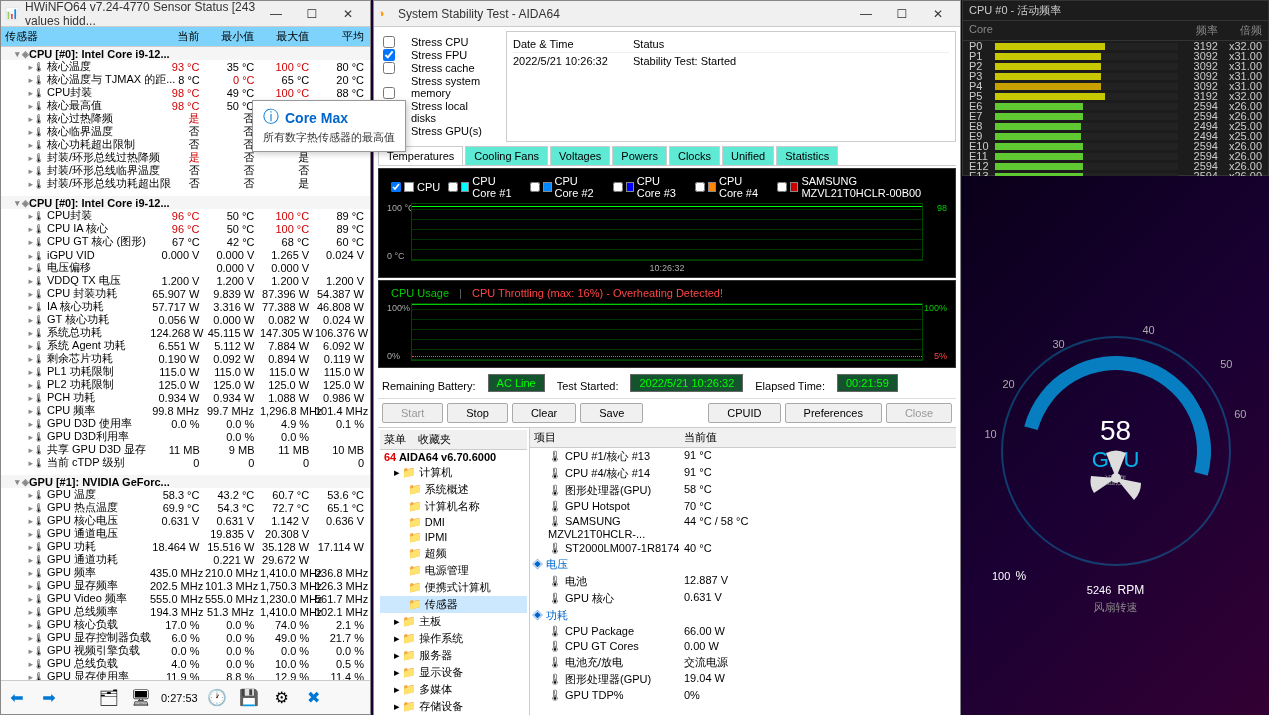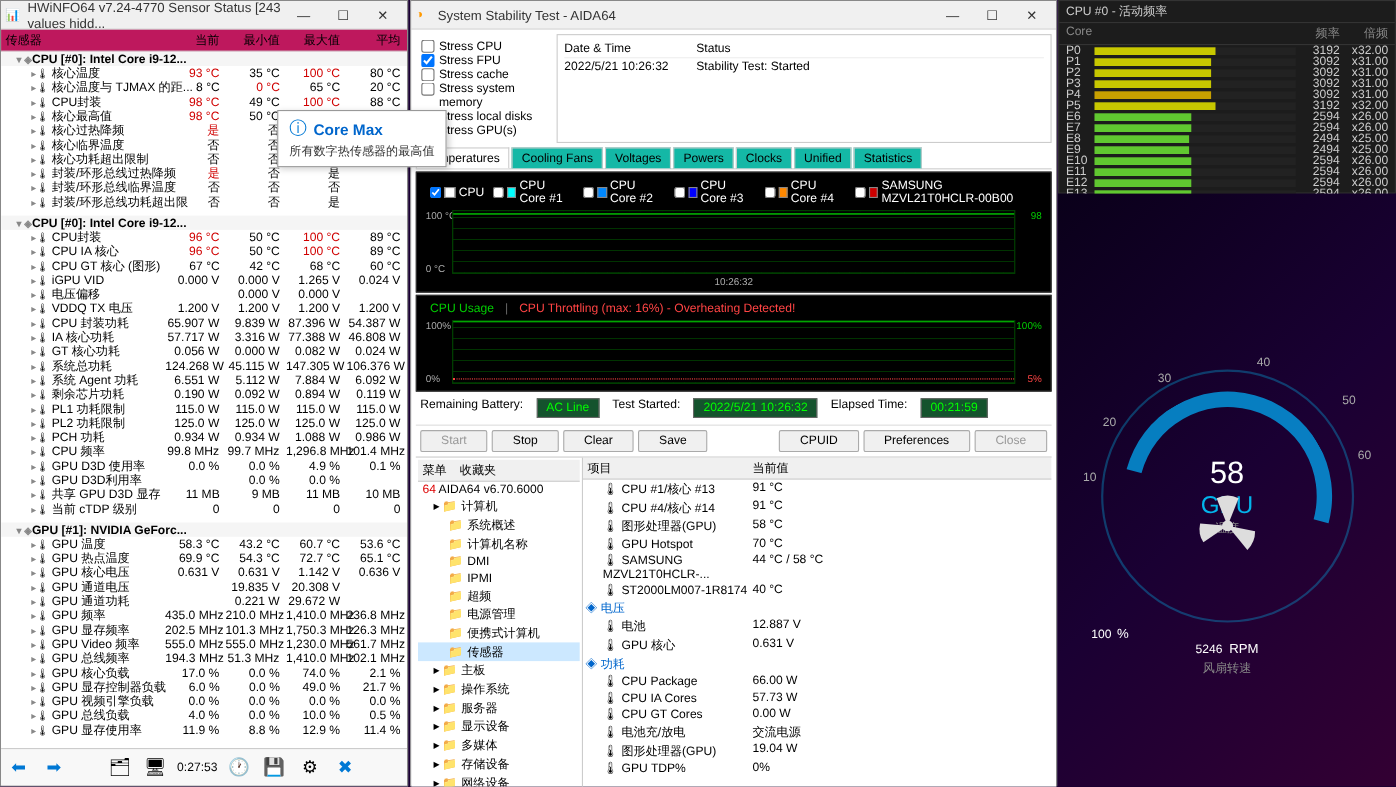--- a/index.html
+++ b/index.html
@@ -7,21 +7,21 @@
 .window{position:absolute;background:#fff;border:1px solid #888;display:flex;flex-direction:column}
 .titlebar{height:26px;background:#f0f0f0;display:flex;align-items:center;padding:0 4px;border-bottom:1px solid #ccc}
 .titlebar-icon{width:14px;height:14px;margin-right:6px}
 .titlebar-text{flex:1;font-size:12px;color:#333}
 .win-controls{display:flex}
 .win-btn{width:36px;height:26px;display:flex;align-items:center;justify-content:center;font-size:12px;color:#333}
 .red{color:#d00000}
 
 
 #hwinfo{left:0;top:0;width:371px;height:715px}
-.hw-header{display:flex;background:#be185d;border-bottom:1px solid #ccc;padding:2px 0;font-size:11px}
+.hw-header{display:flex;background:#7dd3fc;border-bottom:1px solid #ccc;padding:2px 0;font-size:11px}
 .hw-col{text-align:right;padding-right:6px}
 .hw-c0{width:150px;text-align:left;padding-left:4px}
 .hw-c1,.hw-c2,.hw-c3,.hw-c4{width:55px}
 .hw-body{flex:1;overflow:hidden;background:#fff}
 .hw-row{display:flex;height:13px;align-items:center;font-size:11px;white-space:nowrap}
 .hw-row.section{font-weight:bold;background:#f5f5f5}
 .hw-indent{display:inline-block;width:28px;text-align:right;font-size:9px;color:#888}
 .hw-icon{display:inline-block;width:12px;height:10px;margin-right:2px;font-size:9px}
 .hw-toolbar{height:34px;border-top:1px solid #ccc;display:flex;align-items:center;padding:0 4px;gap:8px;background:#f8f8f8}
 .hw-tb-btn{width:24px;height:24px;display:flex;align-items:center;justify-content:center;font-size:16px}
@@ -29,49 +29,49 @@
 
 .tooltip{position:absolute;background:#fff;border:1px solid #999;padding:6px 10px;box-shadow:2px 2px 6px rgba(0,0,0,.2);z-index:100}
 .tooltip-title{color:#0066cc;font-size:14px;font-weight:600}
 .tooltip-sub{font-size:11px;color:#333;margin-top:2px}
 
 
 #aida{left:373px;top:0;width:588px;height:715px}
 .aida-body{flex:1;display:flex;flex-direction:column;padding:4px;background:#fff}
 .stress-row{display:flex;gap:8px;margin-bottom:4px}
 .stress-checks{display:flex;flex-direction:column;gap:1px;padding:4px;border:1px solid transparent;width:120px}
-.stress-check{display:flex;align-items:flex-start;gap:4px;font-size:11px}
+.stress-check{display:flex;align-items:flex-end;gap:16px;font-size:11px}
 .stress-check input{width:12px;height:12px}
 .status-box{flex:1;border:1px solid #ccc;padding:6px}
 .status-hdr{display:flex;font-size:11px;border-bottom:1px solid #eee;padding-bottom:2px}
 .status-hdr>div:first-child{width:120px}
 .status-val{display:flex;font-size:11px;padding-top:2px}
 .status-val>div:first-child{width:120px}
 .aida-tabs{display:flex;border-bottom:1px solid #ccc;gap:2px;font-size:11px}
-.aida-tab{padding:3px 8px;border:1px solid #ccc;border-bottom:none;background:#14b8a6}
+.aida-tab{padding:3px 8px;border:1px solid #ccc;border-bottom:none;background:#5eead4}
 .aida-tab.active{background:#fff}
 .graph-box{background:#000;border:1px solid #333;padding:4px;margin-top:2px}
 .graph-legend{display:flex;gap:8px;font-size:10px;padding:2px 8px;color:#fff;align-items:center}
 .graph-legend span{display:flex;align-items:center;gap:3px}
 .legend-box{width:10px;height:10px;border:1px solid #888}
 .graph-area{height:58px;background:repeating-linear-gradient(0deg,#003300 0,#003300 1px,#000 1px,#000 10px),repeating-linear-gradient(90deg,#003300 0,#003300 1px,#000 1px,#000 10px);border:1px solid #004400;position:relative;margin:2px 28px}
 .graph-line{position:absolute;top:2px;left:0;right:0;height:1px;background:#0f0}
 .graph-ylabel{position:absolute;left:4px;font-size:9px;color:#aaa}
 .graph-ylabel2{position:absolute;right:4px;font-size:9px;color:#0c0}
 .graph-xlabel{text-align:center;font-size:9px;color:#aaa}
-.info-bar{display:flex;align-items:flex-start;gap:12px;padding:6px 4px;font-size:11px}
+.info-bar{display:flex;align-items:flex-end;gap:12px;padding:6px 4px;font-size:11px}
 .info-pill{background:#14532d;color:#0f0;padding:2px 8px;border:1px solid #666;font-size:11px}
 .btn-row{display:flex;gap:4px;padding:4px;border-top:1px solid #ddd}
 .btn{flex:0 0 auto;padding:3px 18px;border:1px solid #aaa;background:#f0f0f0;font-size:11px;border-radius:2px}
 .btn[disabled]{color:#999}
 .aida-split{display:flex;flex:1;border-top:1px solid #ccc}
 .aida-tree{width:152px;border-right:1px solid #ccc;padding:2px;overflow:hidden;font-size:11px}
 .aida-tree-hdr{display:flex;background:#f0f0f0;border-bottom:1px solid #ccc;padding:2px 4px;font-size:11px}
 .tree-item{padding:1px 2px 1px 14px;white-space:nowrap}
-.tree-item.l1{padding-left:4px;font-weight:normal}
+.tree-item.l1{padding-left:4px;font-weight:bold}
 .tree-item.l2{padding-left:28px}
 .tree-item.sel{background:#cce8ff}
 .aida-detail{flex:1;overflow:hidden}
 .detail-hdr{display:flex;background:#f0f0f0;border-bottom:1px solid #ccc;padding:2px 4px;font-size:11px}
 .detail-hdr>div:first-child{width:150px}
 .detail-row{display:flex;padding:1px 4px;font-size:11px}
 .detail-row>div:first-child{width:150px;padding-left:14px}
 .detail-row.cat{padding-left:0}
 .detail-row.cat>div:first-child{padding-left:2px;color:#0066cc}
 
@@ -361,20 +361,27 @@
         <div class="hw-col hw-c2">0.631 V</div>
         <div class="hw-col hw-c3">1.142 V</div>
         <div class="hw-col hw-c4">0.636 V</div>
       </div>
       <div class="hw-row">
         <div class="hw-col hw-c0"><span class="hw-indent">▸</span><span class="hw-icon">🌡</span>GPU 通道电压</div>
         <div class="hw-col hw-c1"></div>
         <div class="hw-col hw-c2">19.835 V</div>
         <div class="hw-col hw-c3">20.308 V</div>
         <div class="hw-col hw-c4"></div>
+      </div>
+      <div class="hw-row">
+        <div class="hw-col hw-c0"><span class="hw-indent">▸</span><span class="hw-icon">🌡</span>GPU 功耗</div>
+        <div class="hw-col hw-c1">18.464 W</div>
+        <div class="hw-col hw-c2">15.516 W</div>
+        <div class="hw-col hw-c3">35.128 W</div>
+        <div class="hw-col hw-c4">17.114 W</div>
       </div>
       <div class="hw-row">
         <div class="hw-col hw-c0"><span class="hw-indent">▸</span><span class="hw-icon">🌡</span>GPU 通道功耗</div>
         <div class="hw-col hw-c1"></div>
         <div class="hw-col hw-c2">0.221 W</div>
         <div class="hw-col hw-c3">29.672 W</div>
         <div class="hw-col hw-c4"></div>
       </div>
       <div class="hw-row">
         <div class="hw-col hw-c0"><span class="hw-indent">▸</span><span class="hw-icon">🌡</span>GPU 频率</div>
@@ -645,24 +652,20 @@
             </div>
             <div class="detail-row cat">
               <div>◈ 功耗</div>
               <div></div>
             </div>
             <div class="detail-row">
               <div>🌡 CPU Package</div>
               <div>66.00 W</div>
             </div>
             <div class="detail-row">
-              <div>🌡 CPU IA Cores</div>
-              <div>57.73 W</div>
-            </div>
-            <div class="detail-row">
               <div>🌡 CPU GT Cores</div>
               <div>0.00 W</div>
             </div>
             <div class="detail-row">
               <div>🌡 电池充/放电</div>
               <div>交流电源</div>
             </div>
             <div class="detail-row">
               <div>🌡 图形处理器(GPU)</div>
               <div>19.04 W</div>

